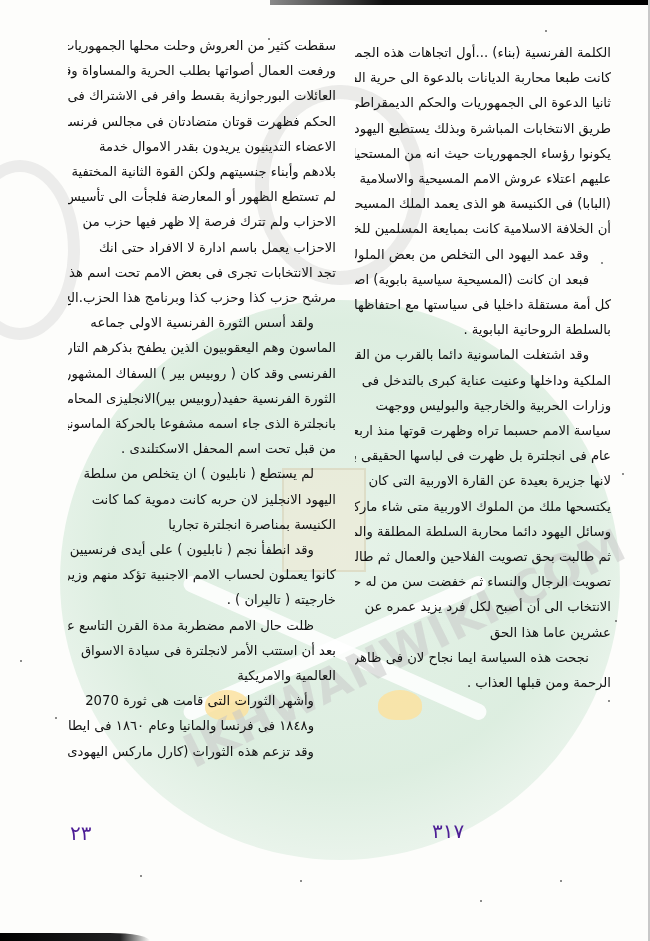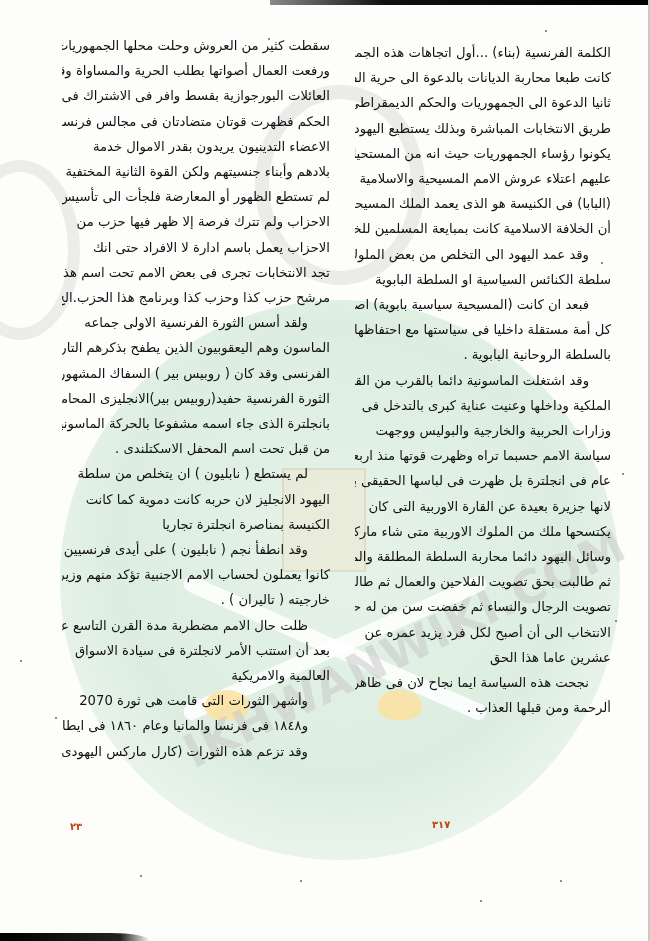--- a/index.html
+++ b/index.html
@@ -129,40 +129,40 @@
       font-family: "DejaVu Sans", sans-serif;
       font-size: 13.2px;
       line-height: 25.2px;
       color: #111;
     }
     .col-right {
       left: 355px; top: 40px;
       width: 256px;
     }
     .col-left {
-      left: 62px; top: 33px;
+      left: 68px; top: 33px;
       width: 268px;
     }
     .line {
       display: block;
       white-space: nowrap;
       overflow: hidden;
     }
     .line.indent {
       padding-right: 22px;
     }
     .line.short {
       text-align: right;
     }
     .page-num {
       position: absolute;
       font-family: "DejaVu Sans", sans-serif;
-      font-weight: bold;
-      font-size: 10px;
-      color: #c2410c;
+      font-weight: normal;
+      font-size: 20px;
+      color: #4c1d95;
     }
     .page-num-right { left: 432px; top: 819px; }
     .page-num-left  { left: 70px;  top: 821px; }
     .speck {
       position: absolute;
       width: 2px; height: 2px;
       background: #666;
       border-radius: 50%;
     }
   </style>
@@ -190,21 +190,20 @@
   <div class="col col-right">
     <span class="line">الكلمة الفرنسية (بناء) ...أول اتجاهات هذه الجمعية</span>
     <span class="line">كانت طبعا محاربة الديانات بالدعوة الى حرية الفكر</span>
     <span class="line">ثانيا الدعوة الى الجمهوريات والحكم الديمقراطى عن</span>
     <span class="line">طريق الانتخابات المباشرة وبذلك يستطيع اليهود ان</span>
     <span class="line">يكونوا رؤساء الجمهوريات حيث انه من المستحيل</span>
     <span class="line">عليهم اعتلاء عروش الامم المسيحية والاسلامية لأن</span>
     <span class="line">(البابا) فى الكنيسة هو الذى يعمد الملك المسيحى كما</span>
     <span class="line">أن الخلافة الاسلامية كانت بمبايعة المسلمين للخليفة</span>
     <span class="line indent">وقد عمد اليهود الى التخلص من بعض الملوك ومن</span>
-    <span class="line short">سلطة الكنائس السياسية او السلطة البابوية</span>
     <span class="line indent">فبعد ان كانت (المسيحية سياسية بابوية) اصبحت</span>
     <span class="line">كل أمة مستقلة داخليا فى سياستها مع احتفاظها</span>
     <span class="line short">بالسلطة الروحانية البابوية .</span>
     <span class="line indent">وقد اشتغلت الماسونية دائما بالقرب من القصور</span>
     <span class="line">الملكية وداخلها وعنيت عناية كبرى بالتدخل فى</span>
     <span class="line">وزارات الحربية والخارجية والبوليس ووجهت</span>
     <span class="line">سياسة الامم حسبما تراه وظهرت قوتها منذ اربعمائة</span>
     <span class="line">عام فى انجلترة بل ظهرت فى لباسها الحقيقى بانجلترة</span>
     <span class="line">لانها جزيرة بعيدة عن القارة الاوربية التى كان</span>
     <span class="line">يكتسحها ملك من الملوك الاوربية متى شاء ماركس</span>

